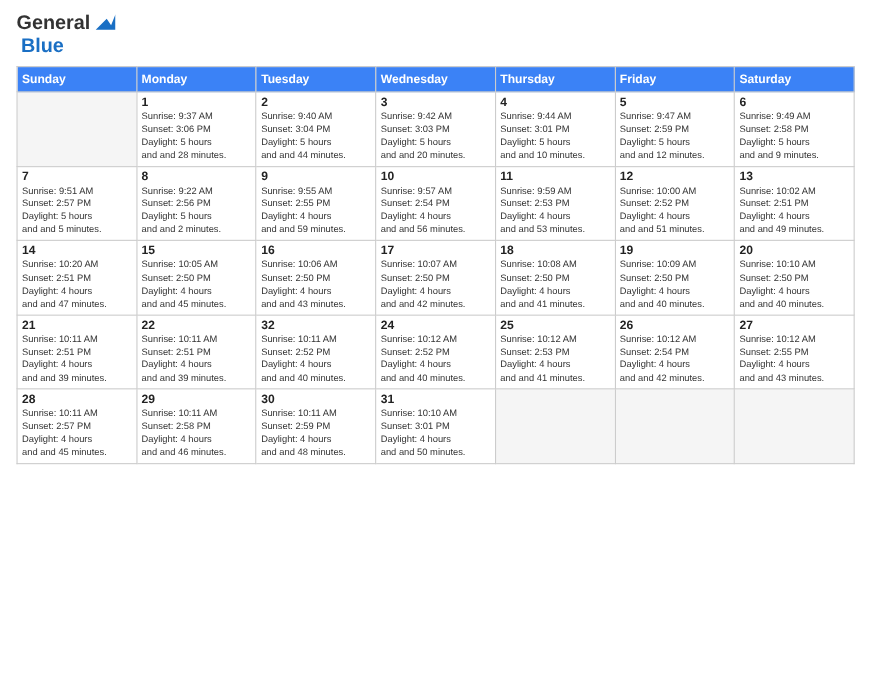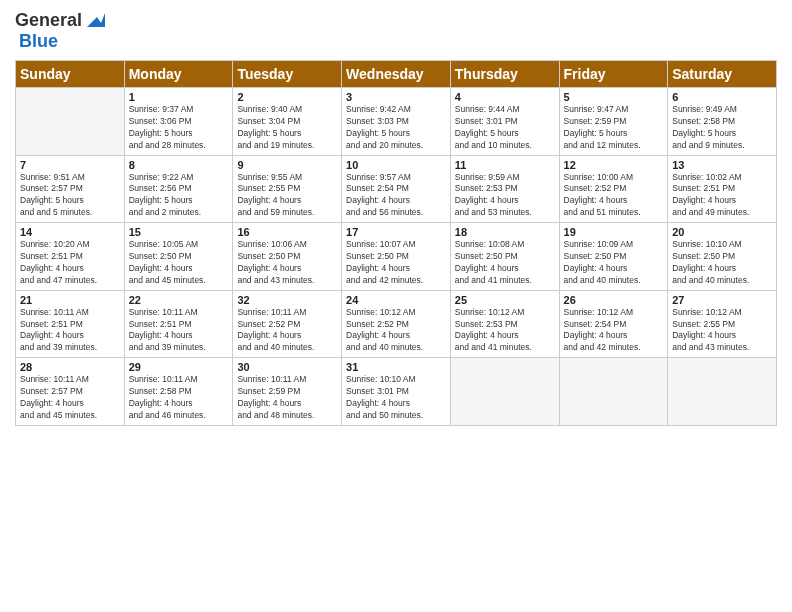--- a/index.html
+++ b/index.html
@@ -38,23 +38,23 @@
     .subtitle {
       font-size: 14px;
       color: #444;
     }
     .calendar {
       width: 100%;
       border-collapse: collapse;
       font-size: 9px;
     }
     .calendar thead tr th {
-      background: #a16207;
+      background: #3b82f6;
       color: #fff;
-      font-size: 14px;
+      font-size: 11px;
       font-weight: bold;
       padding: 5px 4px;
       text-align: left;
       border: 1px solid #ccc;
     }
     .calendar tbody tr td {
       border: 1px solid #ccc;
       vertical-align: top;
       padding: 3px 4px;
       width: calc(100% / 7);
@@ -127,21 +127,21 @@
               <div>Daylight: 5 hours</div>
               <div>and and 28 minutes.</div>
             </div>
           </td>
           <td>
             <span class="day-number">2</span>
             <div class="day-info">
               <div>Sunrise: 9:40 AM</div>
               <div>Sunset: 3:04 PM</div>
               <div>Daylight: 5 hours</div>
-              <div>and and 19 minutes.</div>
+              <div>and and 44 minutes.</div>
             </div>
           </td>
           <td>
             <span class="day-number">3</span>
             <div class="day-info">
               <div>Sunrise: 9:42 AM</div>
               <div>Sunset: 3:03 PM</div>
               <div>Daylight: 5 hours</div>
               <div>and and 20 minutes.</div>
             </div>

